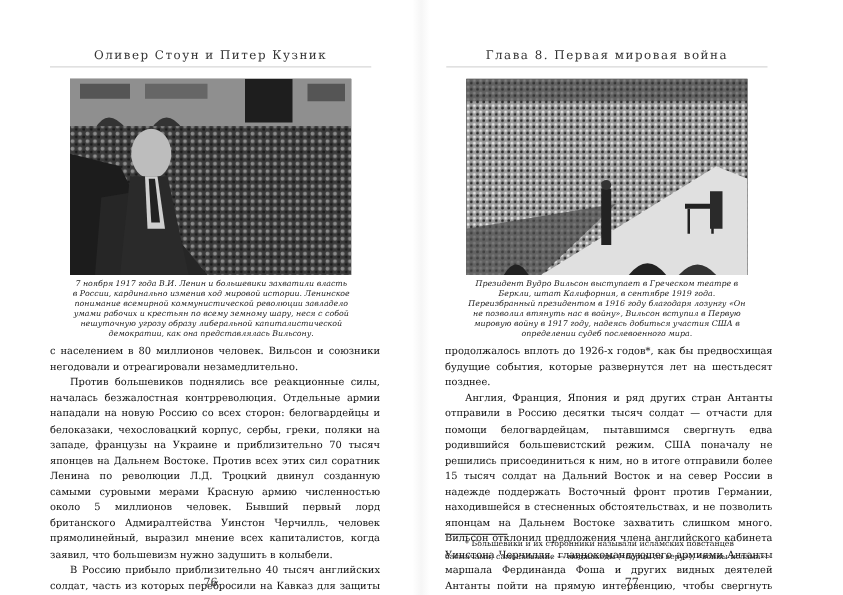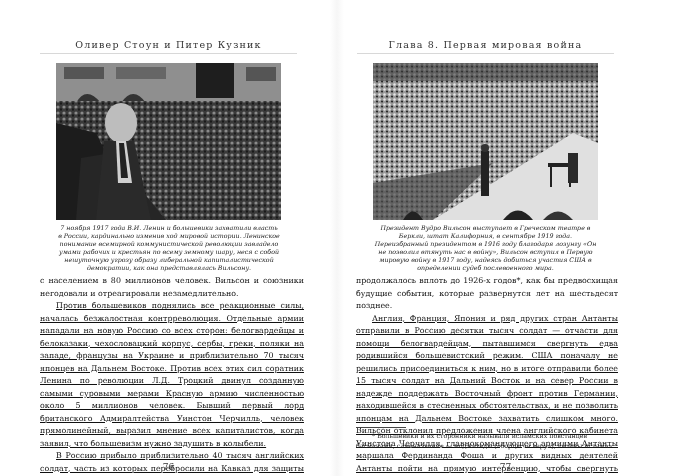--- a/index.html
+++ b/index.html
@@ -16,21 +16,21 @@
   .right .photo { left: 36px; width: 225px; height: 157px; }
   .caption { position: absolute; top: 208px; text-align: center; font-style: italic;
     font-size: 6.3px; line-height: 7.9px; color: #222; }
   .left .caption { left: 58px; width: 222px; }
   .right .caption { left: 14px; width: 224px; }
   .body-text { position: absolute; top: 259px; font-size: 7.9px; line-height: 12.5px;
     text-align: justify; color: #111; }
   .left .body-text { left: 40px; width: 264px; }
   .right .body-text { left: 19px; width: 262px; }
   .body-text p { margin: 0; }
-  .body-text p.indent { text-indent: 16px; text-decoration: underline; }
+  .body-text p.indent { text-indent: 16px; }
   .fn-rule { position: absolute; top: 411px; left: 19px; width: 50px; height: 1px; background: #444; }
   .footnote { position: absolute; top: 415px; left: 19px; width: 262px; font-size: 6.3px; line-height: 10px; color: #222; }
   .footnote .fn-first { text-indent: 16px; }
   .folio { position: absolute; top: 446px; width: 337px; text-align: center; font-size: 9px; color: #333; }
   .left .folio { left: 0; }
   .right .folio { left: 0; }
   .gutter { position: absolute; left: 330px; top: 0; width: 14px; height: 476px;
     background: linear-gradient(to right, #fff, #f6f6f6 50%, #fff); }
   svg { display: block; }
 </style>

